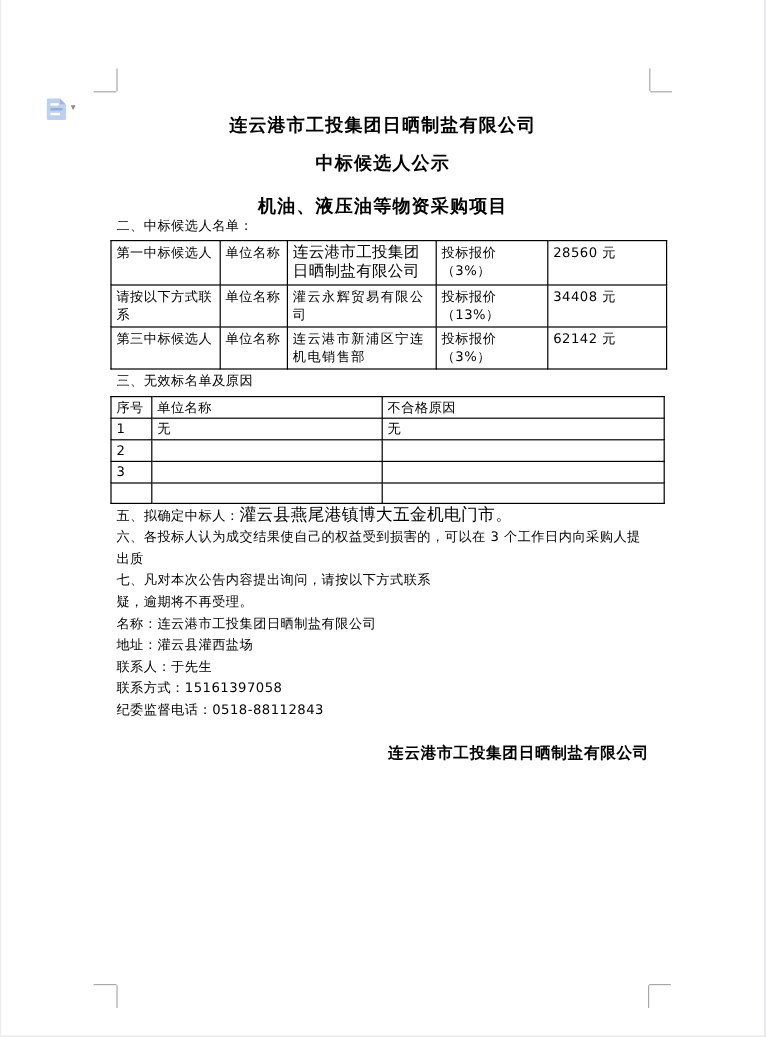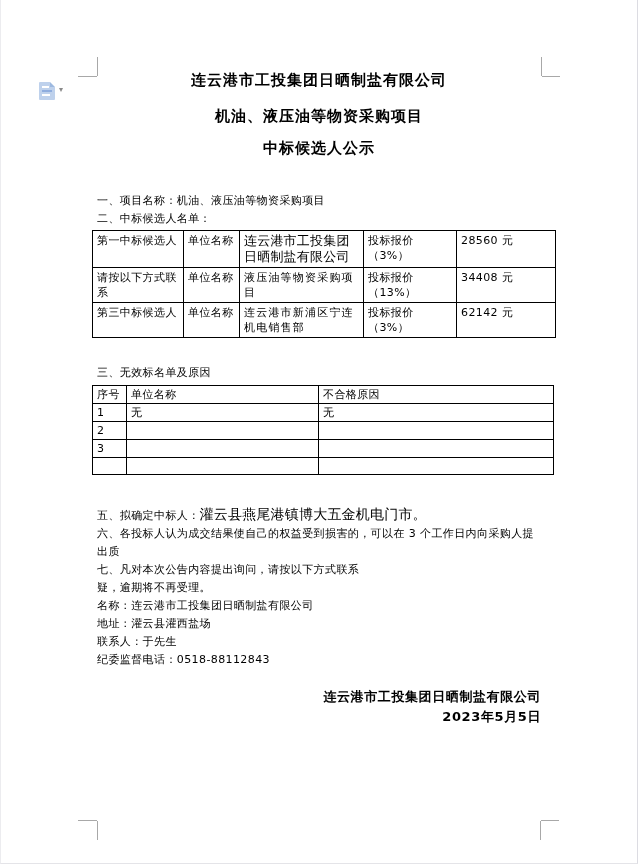--- a/index.html
+++ b/index.html
@@ -17,27 +17,27 @@
   
   .paste-btn{position:absolute;left:39px;top:82px;width:34px;height:22px;display:flex;align-items:flex-start;gap:4px;cursor:pointer;}
   .paste-doc{position:relative;width:16px;height:18px;background:#bed1ec;border-radius:1px;}
   .paste-doc .fold{position:absolute;right:0;top:0;width:0;height:0;border-left:5px solid #9db9e0;border-top:5px solid #ffffff;}
   .paste-doc .ln{position:absolute;left:3px;height:2px;background:#ffffff;}
   .paste-doc .ln1{top:4px;width:7px;}
   .paste-doc .ln2{top:8px;width:10px;background:#8fadde;}
   .paste-doc .ln3{top:12px;width:8px;}
   .paste-arrow{margin-top:4px;font-size:8px;line-height:8px;color:#8a8a8a;}
   
-  .content{position:absolute;left:97px;top:64px;width:444px;font-size:11px;letter-spacing:0.4px;}
+  .content{position:absolute;left:97px;top:88px;width:444px;font-size:11px;letter-spacing:0.4px;}
   .title{margin:0;text-align:center;font-weight:bold;font-size:15px;line-height:16px;letter-spacing:1px;}
   .t1{margin-top:8px;} .t2{margin-top:20px;} .t3{margin-top:16px;}
   .para{margin:0;line-height:18px;}
   .p-project{margin-top:36px;}
-  .p-invalid{margin-top:26px;}
-  .p-winner{margin-top:30px;}
+  .p-invalid{margin-top:1px;}
+  .p-winner{}
   .winner-name{font-size:14px;letter-spacing:0.2px;}
   table{border-collapse:collapse;margin-left:-5px;table-layout:fixed;}
   td{border:1px solid #000;vertical-align:top;padding:2px 4px;font-size:11px;line-height:15px;letter-spacing:0.4px;box-sizing:border-box;overflow:hidden;}
   .tbl-candidates{margin-top:2px;width:463px;}
   .tbl-candidates td{height:33px;margin-top:24px;}
   .cell-company{font-size:11px;letter-spacing:1.2px;}
   .cell-company.big{font-size:13px;letter-spacing:0.2px;line-height:16px;}
   .tbl-invalid{margin-top:3px;width:461px;}
   .tbl-invalid td{height:17px;padding:1px 4px;}
   .signature{margin-top:18px;text-align:right;font-weight:bold;font-size:13px;line-height:20px;letter-spacing:0.6px;}
@@ -63,24 +63,23 @@
       <span class="ln ln1"></span>
       <span class="ln ln2"></span>
       <span class="ln ln3"></span>
   </span>
   <span class="paste-arrow">▾</span>
 </div>
 
 <div class="content">
 
   <p class="title t1">连云港市工投集团日晒制盐有限公司</p>
+  <p class="title t3">中标候选人公示</p>
   <p class="title t2">机油、液压油等物资采购项目</p>
-  <p class="title t3">中标候选人公示</p>
 
-  <p class="para p-project">一、项目名称：机油、液压油等物资采购项目</p>
   <p class="para">二、中标候选人名单：</p>
 
   <table class="tbl-candidates">
     <colgroup>
         <col style="width:91px">
         <col style="width:56px">
         <col style="width:124px">
         <col style="width:93px">
         <col style="width:99px">
       </colgroup>
@@ -88,21 +87,21 @@
         <tr>
       <td>第一中标候选人</td>
       <td>单位名称</td>
       <td class="cell-company big">连云港市工投集团日晒制盐有限公司</td>
       <td>投标报价（3%）</td>
       <td>28560 元</td>
     </tr>
     <tr>
       <td>请按以下方式联系</td>
       <td>单位名称</td>
-      <td class="cell-company">液压油等物资采购项目</td>
+      <td class="cell-company">灌云永辉贸易有限公司</td>
       <td>投标报价（13%）</td>
       <td>34408 元</td>
     </tr>
     <tr>
       <td>第三中标候选人</td>
       <td>单位名称</td>
       <td class="cell-company">连云港市新浦区宁连机电销售部</td>
       <td>投标报价（3%）</td>
       <td>62142 元</td>
     </tr>
@@ -146,20 +145,20 @@
   </tbody>
     </table>
 
   <p class="para p-winner"><span>五、拟确定中标人：</span><span class="winner-name">灌云县燕尾港镇博大五金机电门市。</span></p>
   <p class="para">六、各投标人认为成交结果使自己的权益受到损害的，可以在 3 个工作日内向采购人提出质</p>
   <p class="para">七、凡对本次公告内容提出询问，请按以下方式联系</p>
   <p class="para">疑，逾期将不再受理。</p>
   <p class="para">名称：连云港市工投集团日晒制盐有限公司</p>
   <p class="para">地址：灌云县灌西盐场</p>
   <p class="para">联系人：于先生</p>
+  <p class="para">联系方式：15161397058</p>
   <p class="para">纪委监督电话：0518-88112843</p>
 
   <div class="signature">
     <div>连云港市工投集团日晒制盐有限公司</div>
-    <div>2023年5月5日</div>
   </div>
 
 </div>
 
 </body></html>

